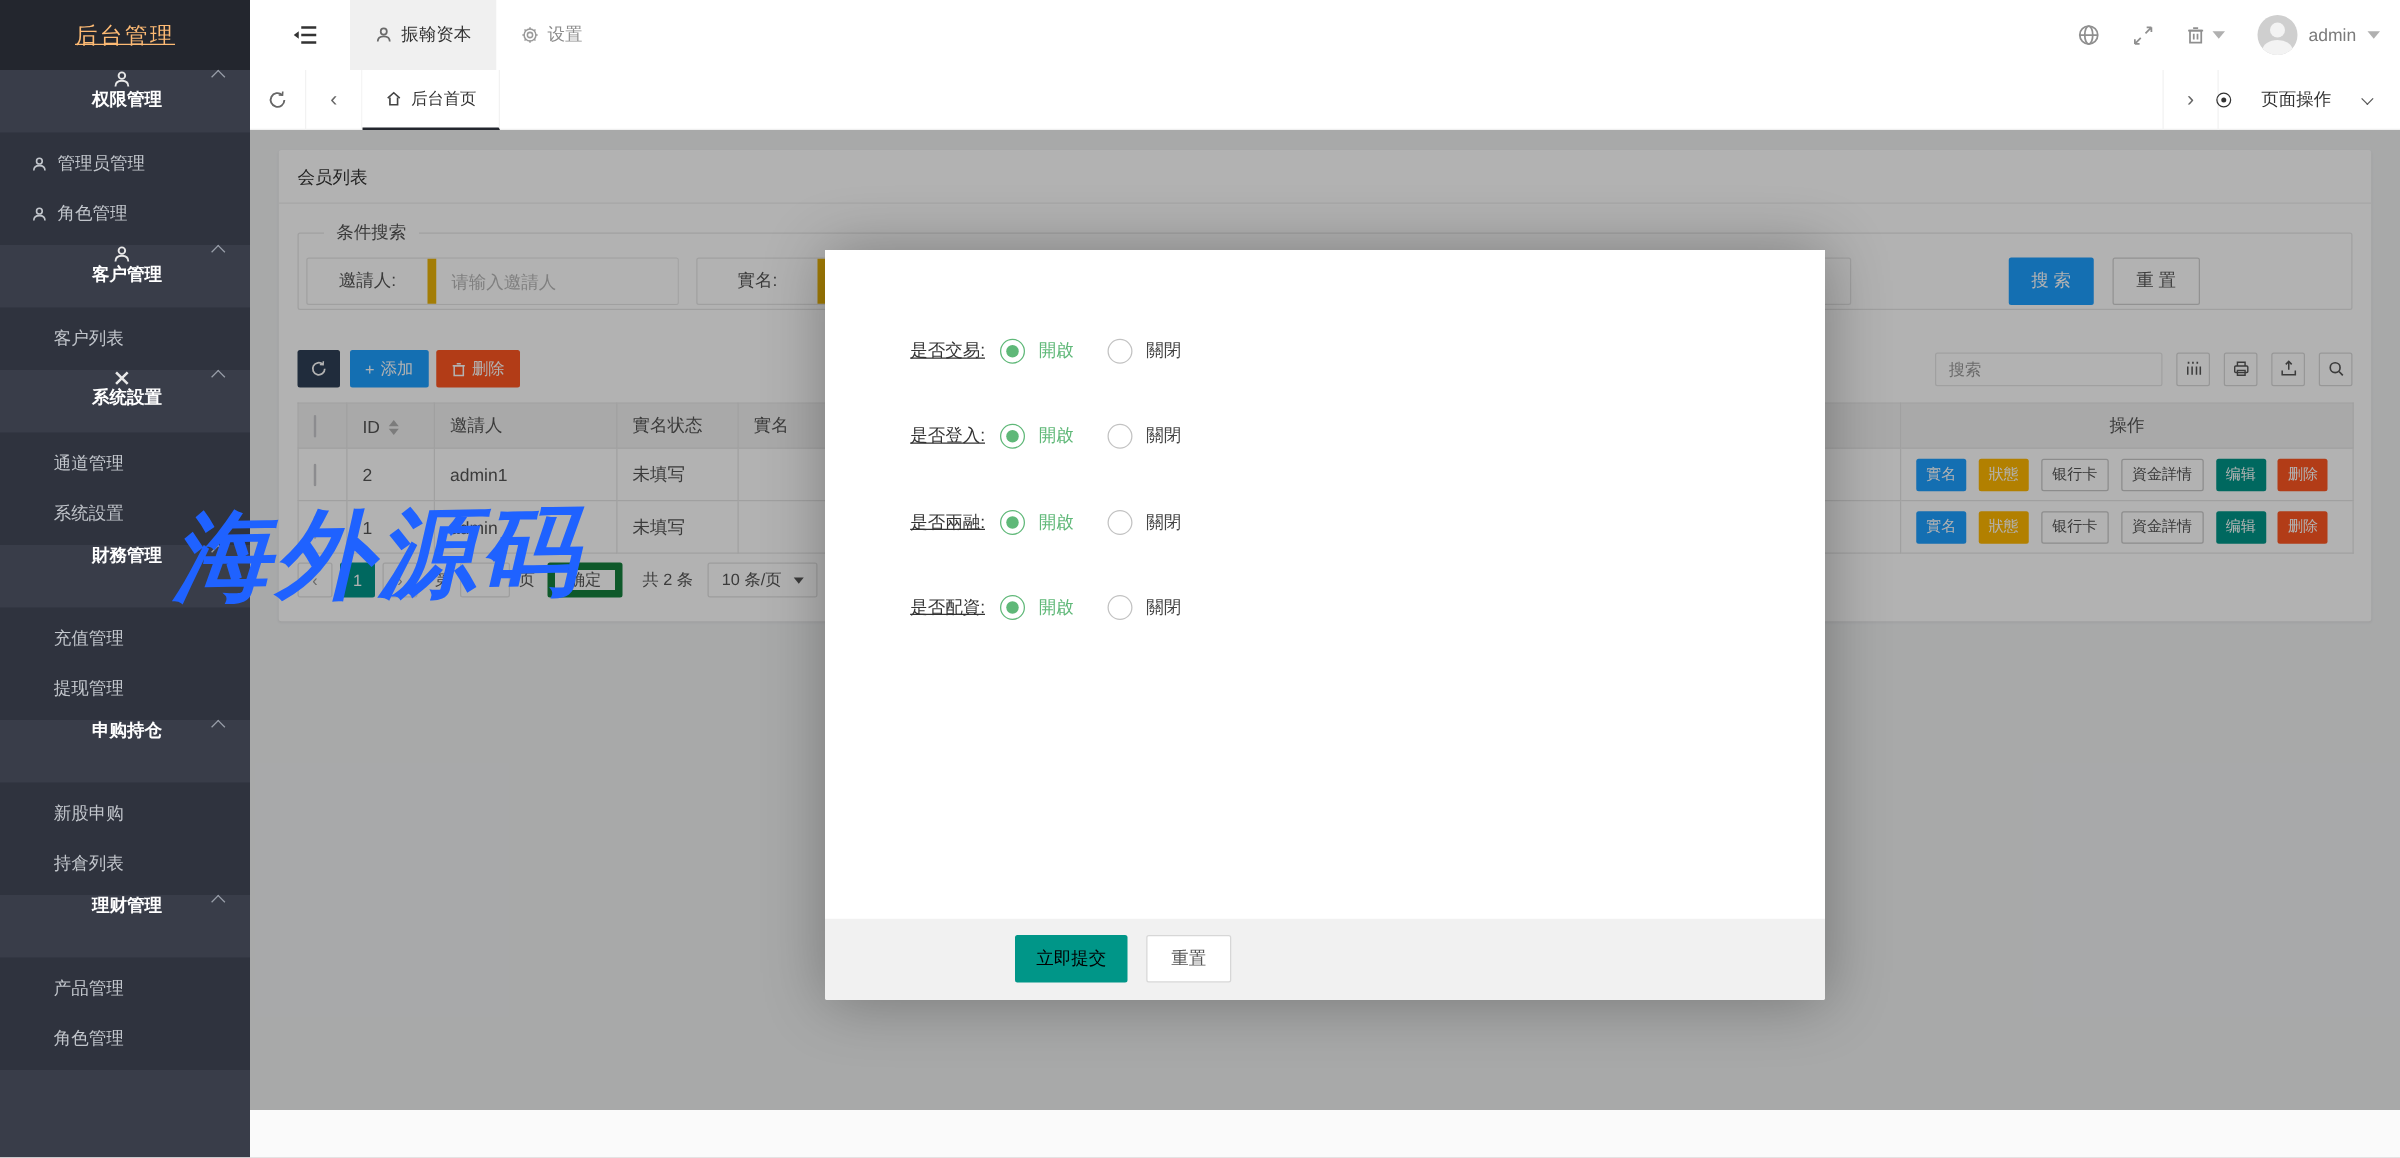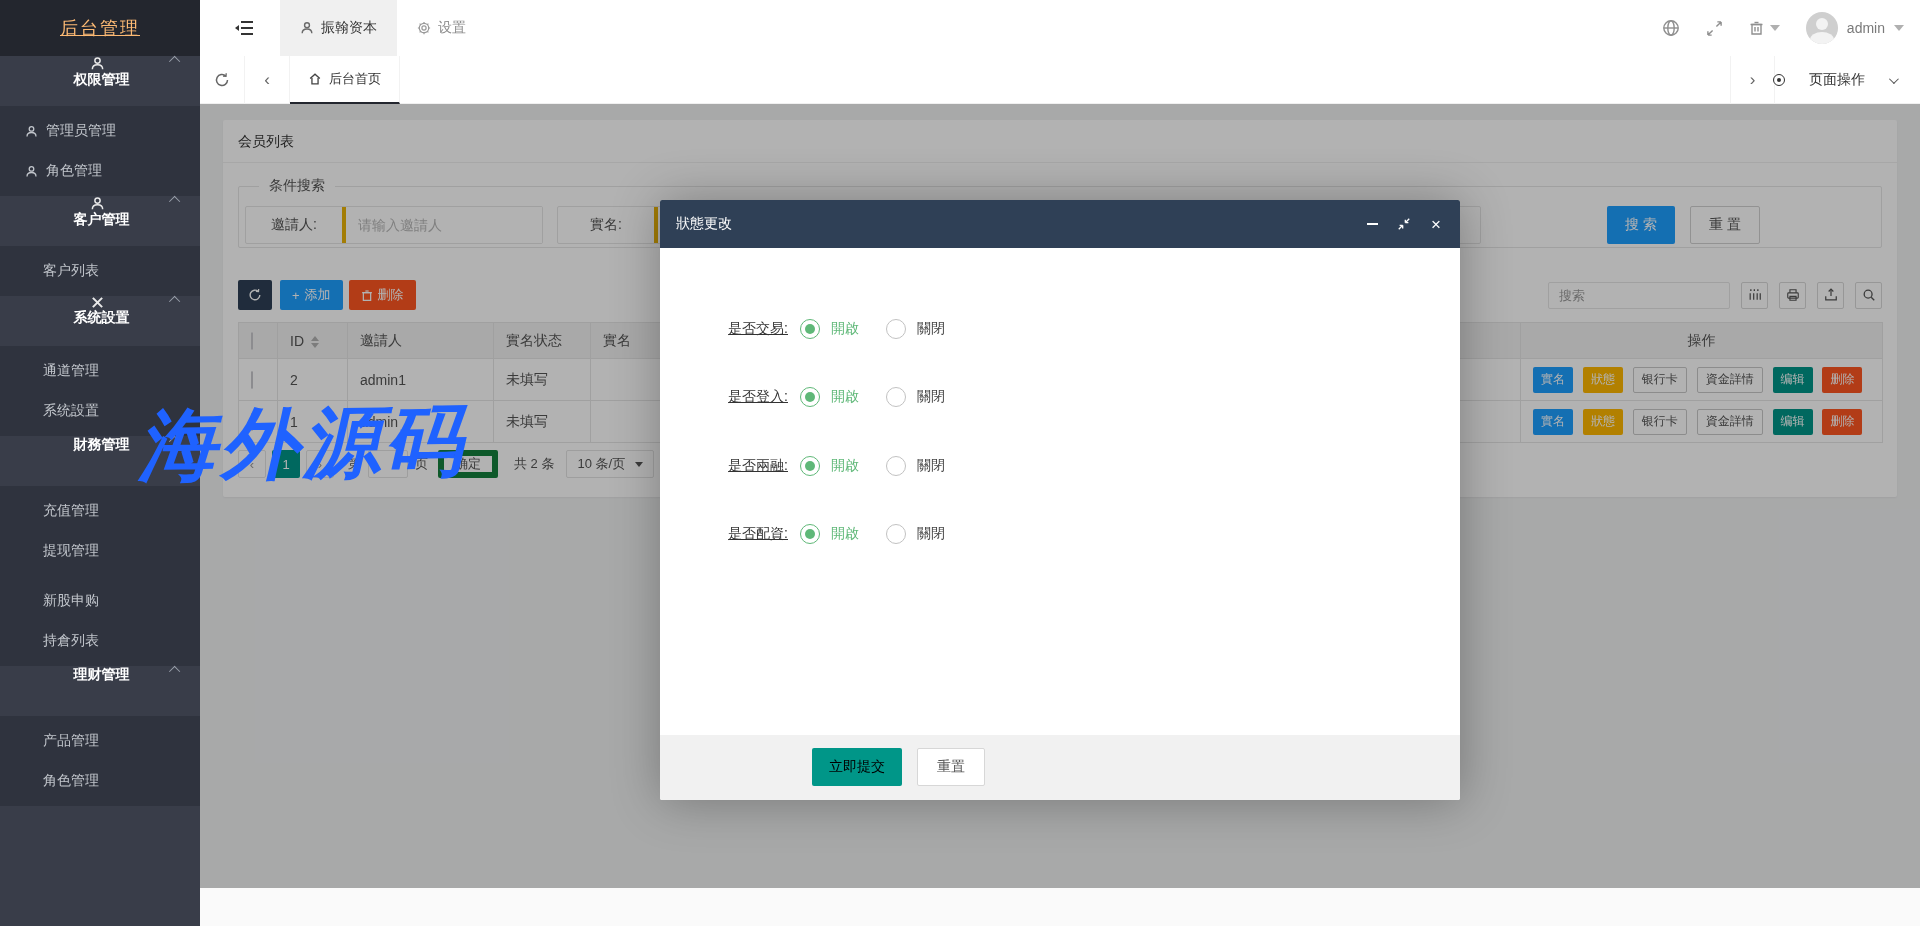--- a/index.html
+++ b/index.html
@@ -72,21 +72,21 @@
                   border-bottom:1px solid #f0f0f0; }
   .panel-body { position:relative; padding:0 15px; }
 
   fieldset.search-set { position:relative; margin-top:14px; border:1px solid #e6e6e6; border-radius:2px;
                         height:71px; }
   fieldset.search-set legend { margin-left:20px; padding:0 10px; font-size:14px; color:#555; }
   .fg { position:absolute; display:flex; height:38px; border:1px solid #e6e6e6; border-radius:2px;
         background:#fff; align-items:stretch; }
   .fg-label { display:flex; align-items:center; justify-content:center; padding:0 14px; font-size:14px;
               color:#555; white-space:nowrap; min-width:96px; }
-  .fg input { flex:1; border:none; outline:none; border-left:4px solid #eab308; padding:0 12px;
+  .fg input { flex:1; border:none; outline:none; border-left:7px solid #eab308; padding:0 12px;
               font-size:14px; color:#ef4444; background:#fff; min-width:0; }
   .fg input::placeholder { color:#b8b8b8; }
   .frag-input { position:absolute; height:38px; border:1px solid #e6e6e6; border-radius:2px; background:#fff; }
   .btn { display:inline-flex; align-items:center; justify-content:center; height:38px; padding:0 18px;
          border:none; border-radius:2px; font-size:14px; color:#fff; cursor:pointer; white-space:nowrap; }
   .btn-blue { background:#1E9FFF; }
   .btn-plain { background:#fff; border:1px solid #d2d2d2; color:#555; }
 
   .toolbar { display:flex; align-items:center; margin-top:32px; height:30px; }
   .tbtn { height:30px; border-radius:2px; display:inline-flex; align-items:center; gap:5px; padding:0 12px;
@@ -248,20 +248,24 @@
     </div>
     <div class="menu-sub">
       <div class="menu-item">
         <span>充值管理</span>
       </div>
       <div class="menu-item">
         <span>提现管理</span>
       </div>
     </div>
 
+    <div class="menu-header">
+      <span>申购持仓</span>
+      <span class="chev-up"></span>
+    </div>
     <div class="menu-sub">
       <div class="menu-item">
         <span>新股申购</span>
       </div>
       <div class="menu-item">
         <span>持倉列表</span>
       </div>
     </div>
 
     <div class="menu-header">
@@ -528,35 +532,20 @@
       </div>
     </div>
   </div>
 
   <div class="footer"></div>
 
   <div class="backdrop"></div>
   <div class="watermark">海外源码</div>
 
   <div class="modal">
-    <div class="modal-header">
-      <span>狀態更改</span>
-      <span class="modal-controls">
-        <span class="mc mc-min">
-            <i></i>
-          </span>
-        <span class="mc">
-          <svg width="14" height="14" viewBox="0 0 16 16" fill="none" stroke="#fff" stroke-width="1.5">
-            <path d="M14 2 L9.5 6.5 M9.5 6.5 H13 M9.5 6.5 V3"></path>
-              <path d="M2 14 L6.5 9.5 M6.5 9.5 H3 M6.5 9.5 V13"></path>
-          </svg>
-        </span>
-        <span class="mc mc-close">×</span>
-      </span>
-    </div>
     <div class="modal-body">
       <div class="m-row" style="top:67px;">
         <span class="m-label">是否交易:</span>
         <span class="radio on">
             <i></i>
           </span>
         <span class="r-lab r-on">開啟</span>
         <span class="r-gap"></span>
         <span class="radio"></span>
         <span class="r-lab r-off">關閉</span>

